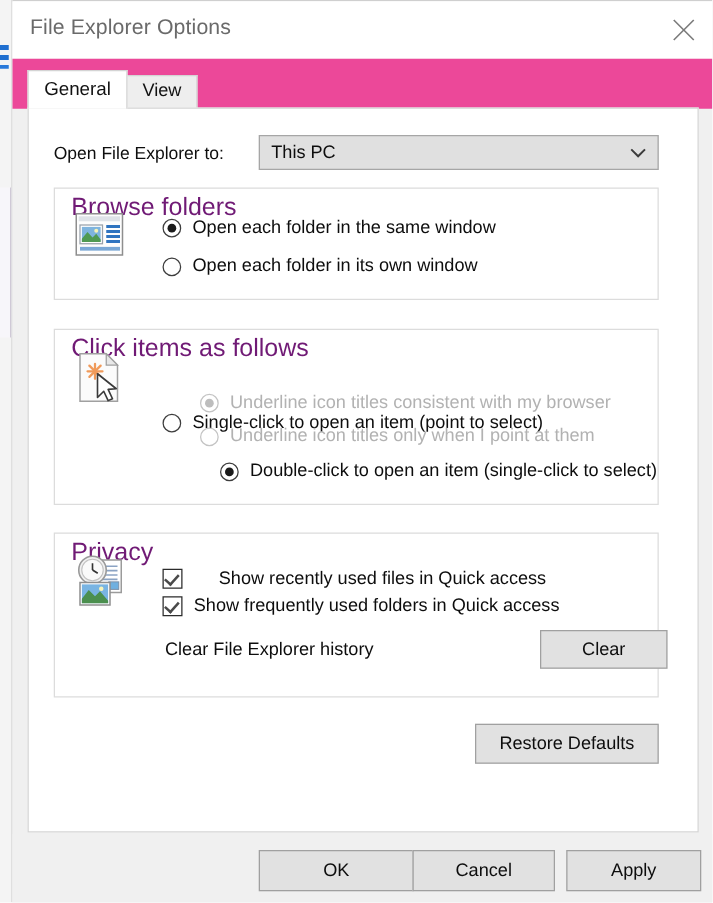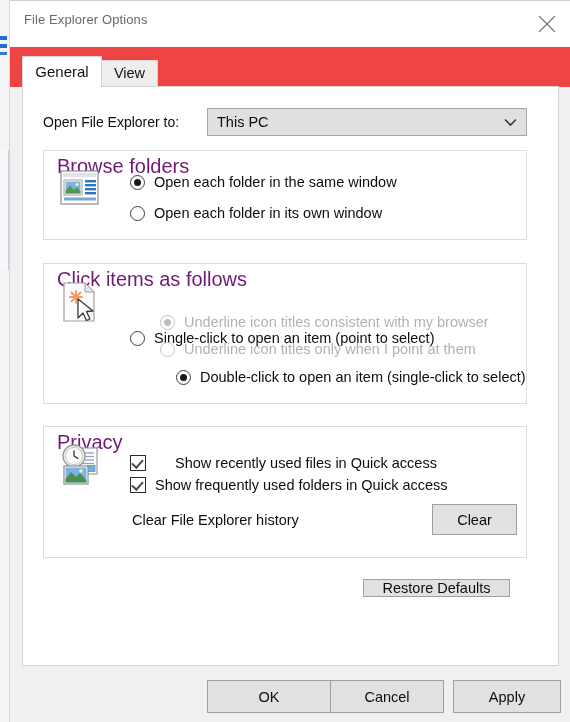--- a/index.html
+++ b/index.html
@@ -64,40 +64,40 @@
 
   .titlebar {
     position: absolute;
     left: 0; top: 0;
     width: 560px; height: 46px;
     background: #ffffff;
   }
   .title-text {
     position: absolute;
     left: 14px; top: 11px;
-    font-size: 13px;
+    font-size: 17px;
     color: #6a6a6a;
     letter-spacing: .1px;
     white-space: nowrap;
   }
   .close-btn {
     position: absolute;
     right: 0; top: 0;
     width: 46px; height: 46px;
     background: transparent;
     cursor: default;
   }
   .close-btn svg { position: absolute; left: 12px; top: 12px; }
 
   
   .tabstrip {
     position: absolute;
     left: 0; top: 46px;
     width: 560px; height: 40px;
-    background: #ef4444;
+    background: #ec4899;
   }
   .tab {
     position: absolute;
     top: 13px;
     height: 27px;
     box-sizing: border-box;
     border: 1px solid #d4d4d4;
     border-bottom: none;
     background: #eeeeee;
     font-size: 14.5px;
@@ -253,22 +253,22 @@
     background: #e1e1e1;
     border: 1px solid #a0a0a0;
     font-size: 14.5px;
     color: #0d0d0d;
     font-family: "Liberation Sans", sans-serif;
     text-align: center;
     cursor: default;
     padding: 0;
     white-space: nowrap;
   }
-  .btn-clear   { left: 388px; top: 77px;  width: 85px; height: 31px; }
-  .btn-restore { left: 340px; top: 492px; width: 147px; height: 18px; }
+  .btn-clear   { left: 388px; top: 77px;  width: 102px; height: 31px; }
+  .btn-restore { left: 357px; top: 492px; width: 147px; height: 32px; }
 
   
   .footer {
     position: absolute;
     left: 0; top: 666px;
     width: 560px; height: 56px;
     background: #f0f0f0;
   }
   .btn-ok     { left: 197px; top: 13px; width: 124px; height: 33px; }
   .btn-cancel { left: 320px; top: 13px; width: 114px; height: 33px; }

